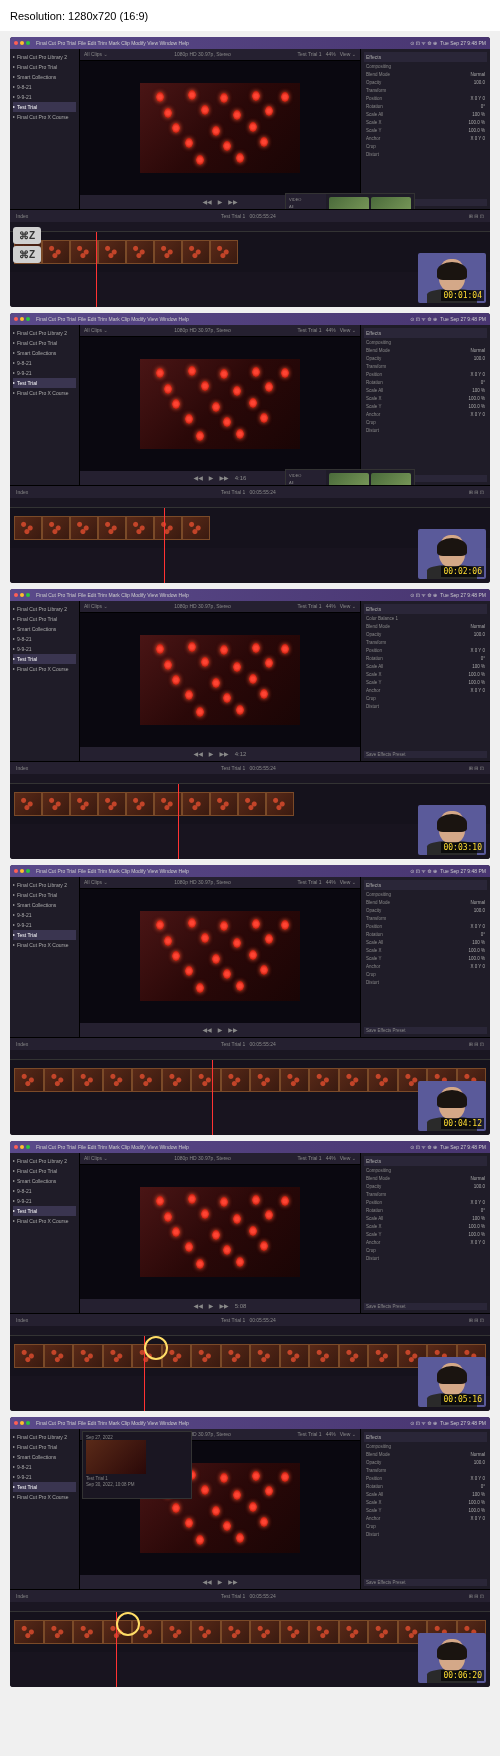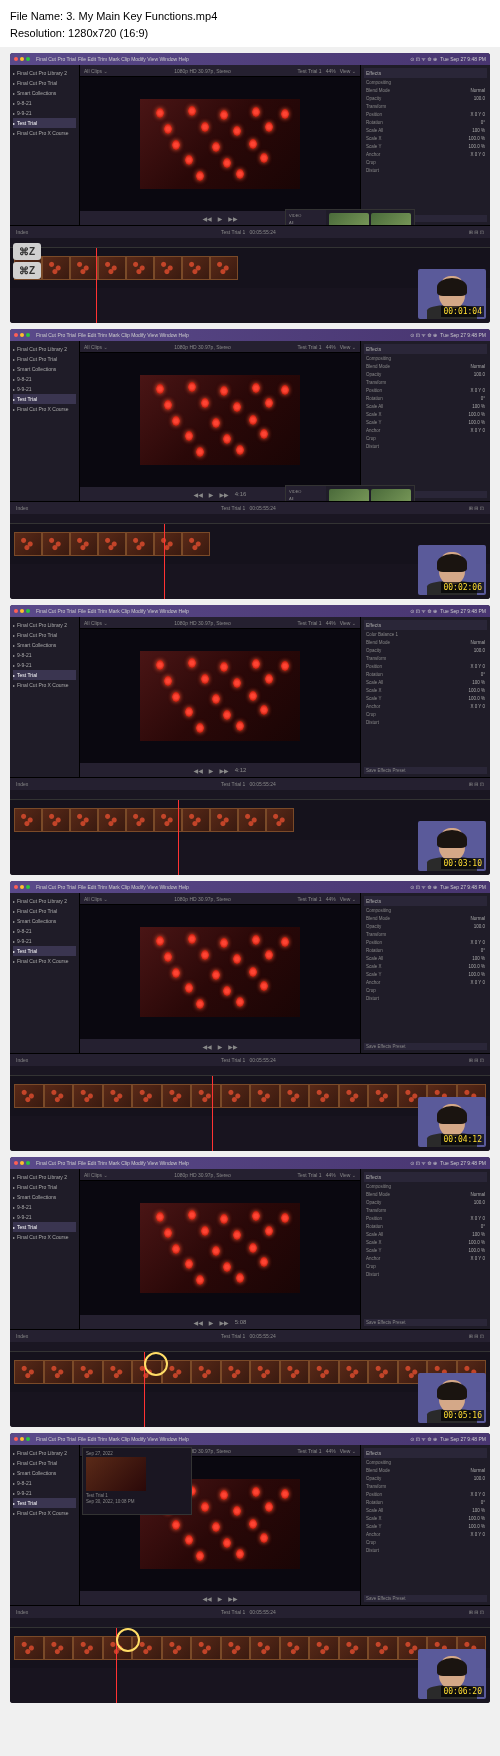--- a/index.html
+++ b/index.html
@@ -71,24 +71,20 @@
 .browser-thumb { width: 60px; height: 34px; background: linear-gradient(135deg, #5a2a18, #2a0808); margin-bottom: 2px; }
 .browser-text { color: #888; font-size: 4.5px; line-height: 1.3; }
 
 .circle-marker { position: absolute; width: 24px; height: 24px; border: 2px solid #ffdd66; border-radius: 50%; background: transparent; }
 </style>
 </head>
 <body>
 
 <div class="container">
   <div class="header">
-    <div class="header-line">
-      <span class="header-label">File Name:</span>
-      <span>3. My Main Key Functions.mp4</span>
-    </div>
     <div class="header-line">
       <span class="header-label">Resolution:</span>
       <span>1280x720 (16:9)</span>
     </div>
   </div>
 
   <div id="screenshots">
   <div class="screenshot">
     <div class="menubar">
       <div class="traffic">

